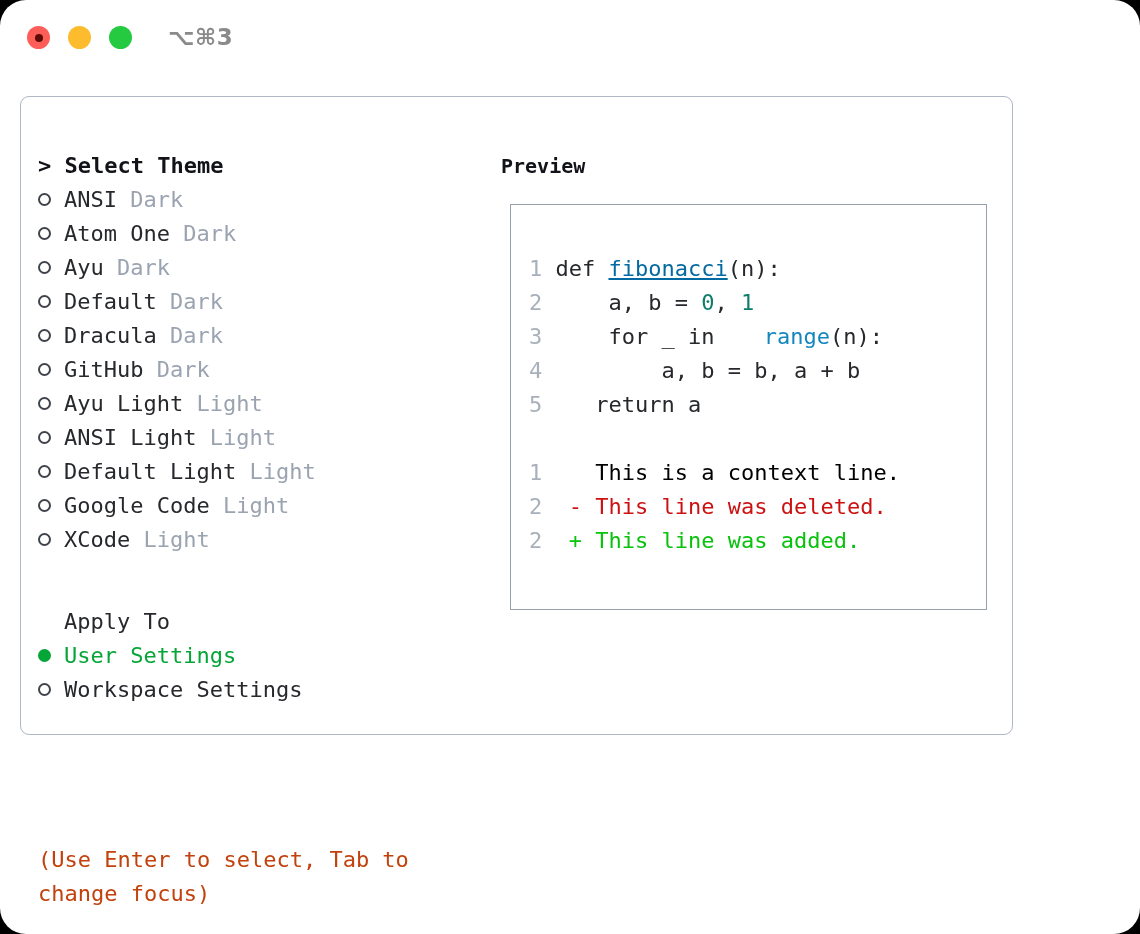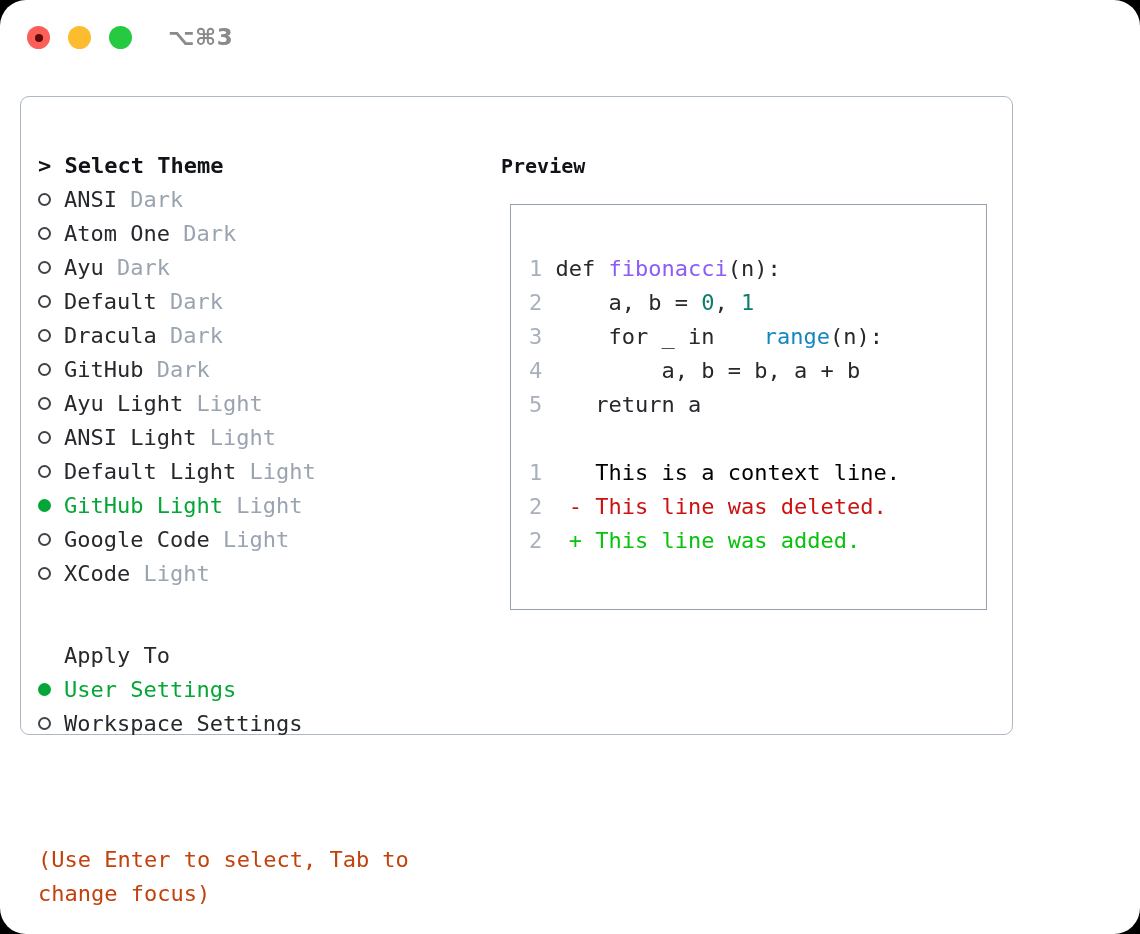--- a/index.html
+++ b/index.html
@@ -154,21 +154,21 @@
   }
   .code {
     position: absolute;
     left: 18px; top: 47px;
     font-size: 22px;
     line-height: 34px;
     white-space: pre;
     color: #26282c;
   }
   .code .ln  { color: #a8b0bb; }
-  .code .fn  { color: #8b5cf6; }
+  .code .fn  { color: #0369a1; text-decoration: underline; }
   .code .num { color: #0f7d6b; }
   .code .kwf { color: #1287bf; margin-left: 36px; }
   .code .ctx { color: #000000; }
   .code .del { color: #cc1111; }
   .code .add { color: #08c20c; }
   .code .blank { display: block; height: 34px; }
 </style>
 </head>
 <body>
 
@@ -190,21 +190,20 @@
       <div id="theme-list">
           <div class="row"><span class="marker"><span class="dot"></span></span><span>ANSI</span> <span class="meta">Dark</span></div>
           <div class="row"><span class="marker"><span class="dot"></span></span><span>Atom One</span> <span class="meta">Dark</span></div>
           <div class="row"><span class="marker"><span class="dot"></span></span><span>Ayu</span> <span class="meta">Dark</span></div>
           <div class="row"><span class="marker"><span class="dot"></span></span><span>Default</span> <span class="meta">Dark</span></div>
           <div class="row"><span class="marker"><span class="dot"></span></span><span>Dracula</span> <span class="meta">Dark</span></div>
           <div class="row"><span class="marker"><span class="dot"></span></span><span>GitHub</span> <span class="meta">Dark</span></div>
           <div class="row"><span class="marker"><span class="dot"></span></span><span>Ayu Light</span> <span class="meta">Light</span></div>
           <div class="row"><span class="marker"><span class="dot"></span></span><span>ANSI Light</span> <span class="meta">Light</span></div>
           <div class="row"><span class="marker"><span class="dot"></span></span><span>Default Light</span> <span class="meta">Light</span></div>
-          <div class="row"><span class="marker"><span class="dot filled"></span></span><span class="label-sel">GitHub Light</span> <span class="meta">Light</span></div>
           <div class="row"><span class="marker"><span class="dot"></span></span><span>Google Code</span> <span class="meta">Light</span></div>
           <div class="row"><span class="marker"><span class="dot"></span></span><span>XCode</span> <span class="meta">Light</span></div>
         </div>
       <div class="section-gap"></div>
       <div class="row"><span class="marker"> </span><span>Apply To</span></div>
       <div id="apply-list">
           <div class="row"><span class="marker"><span class="dot filled"></span></span><span class="label-sel">User Settings</span></div>
           <div class="row"><span class="marker"><span class="dot"></span></span><span>Workspace Settings</span></div>
         </div>
     </div>

